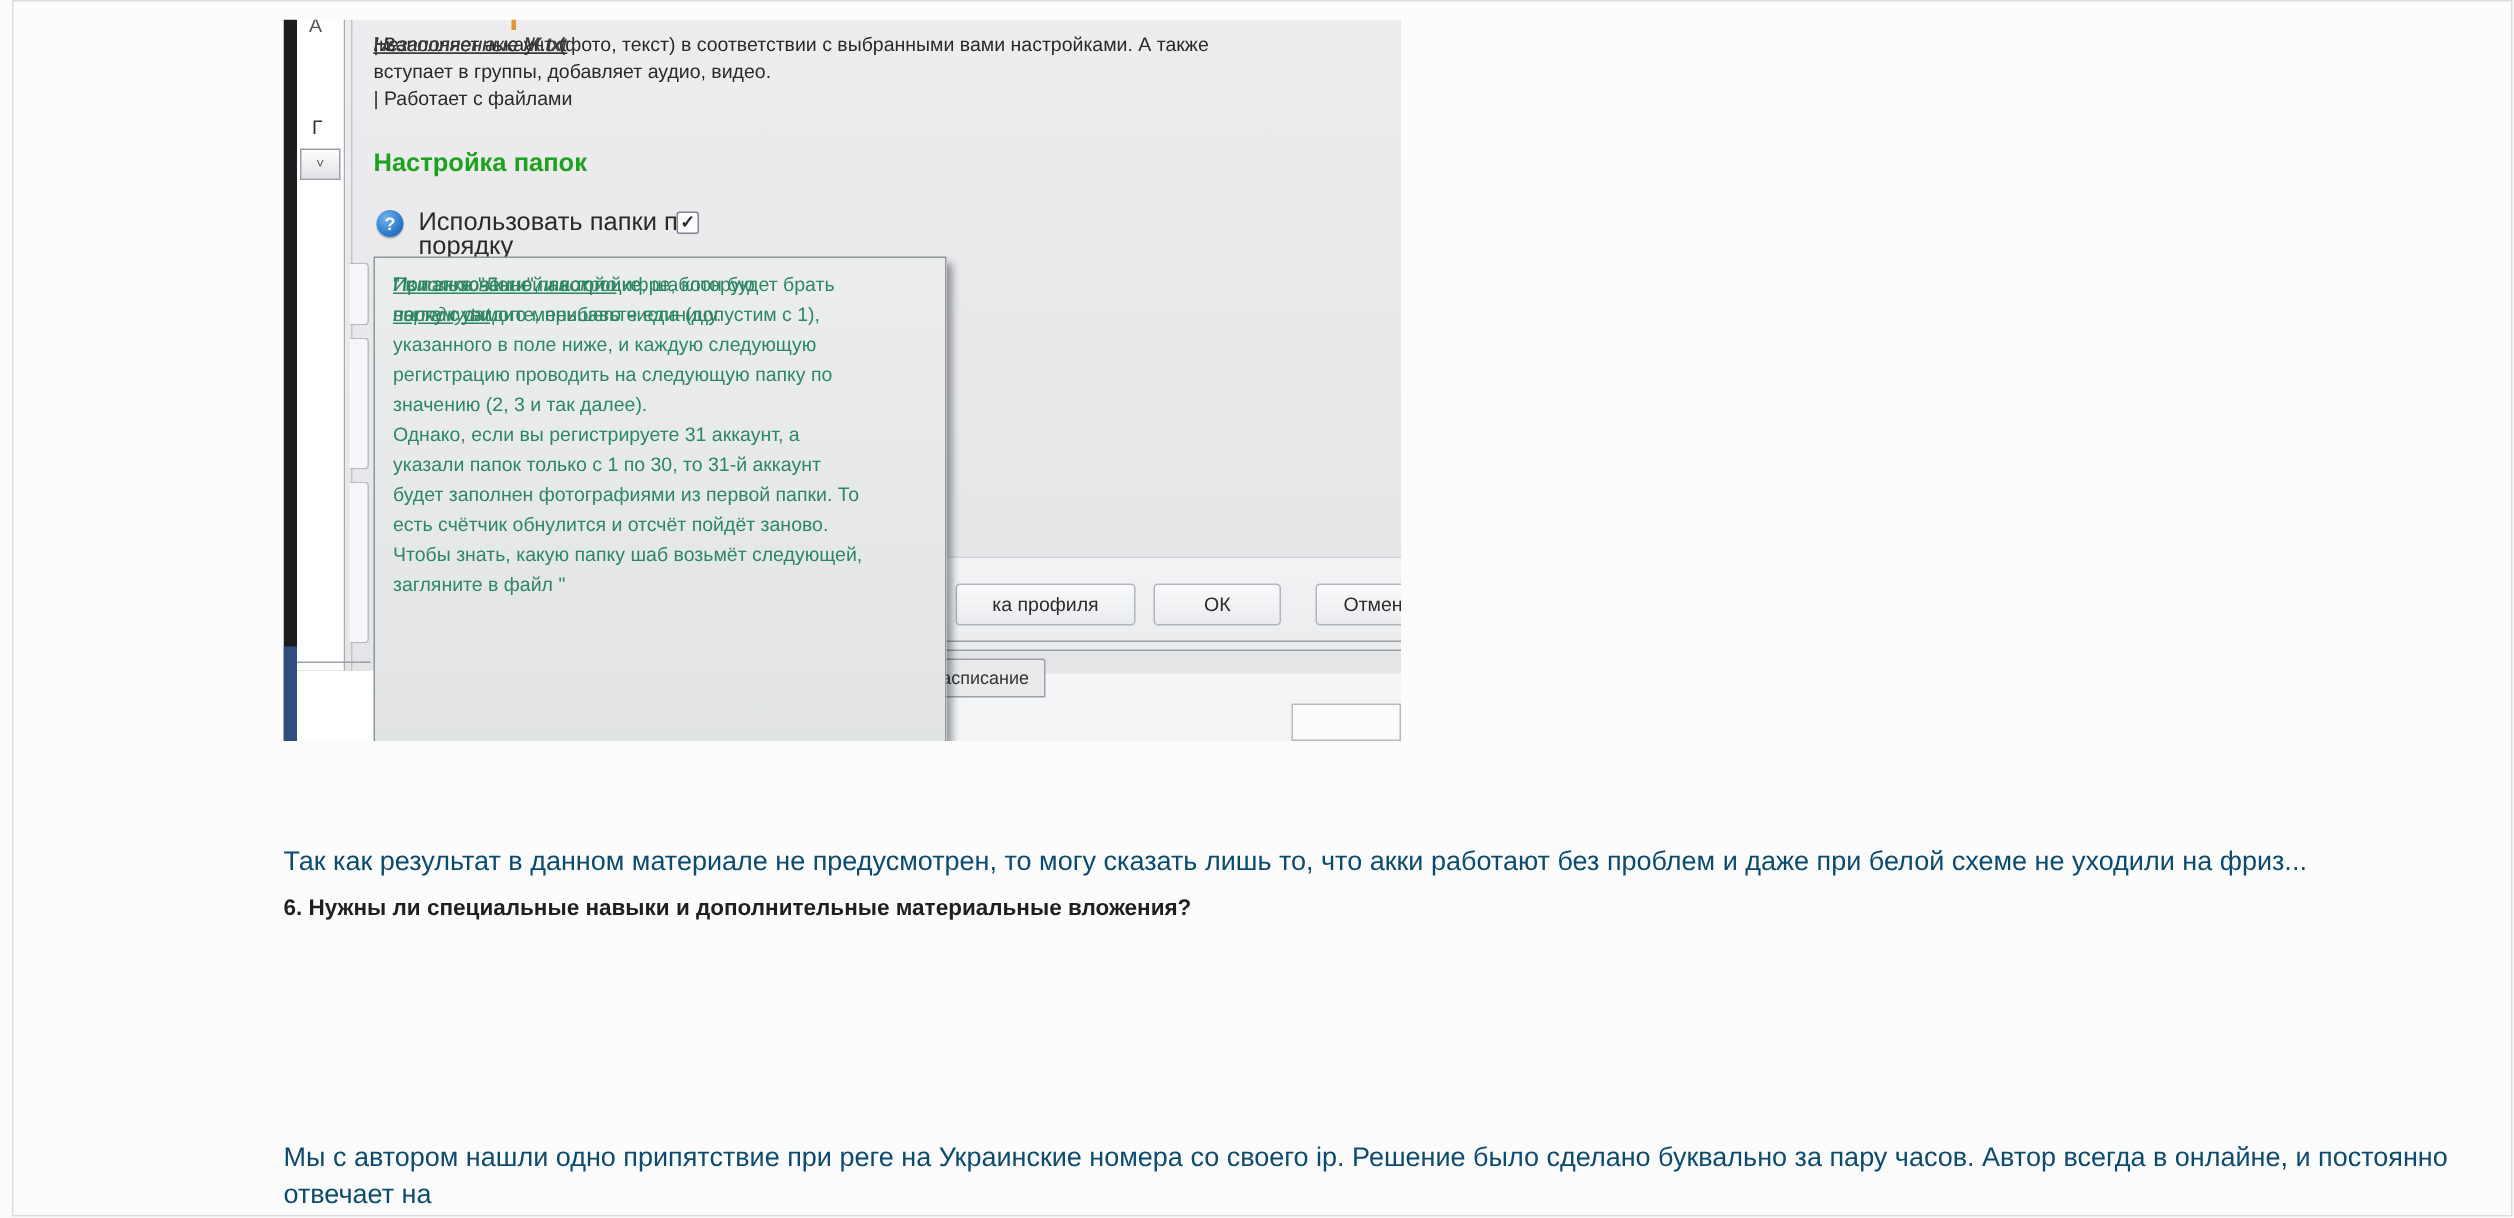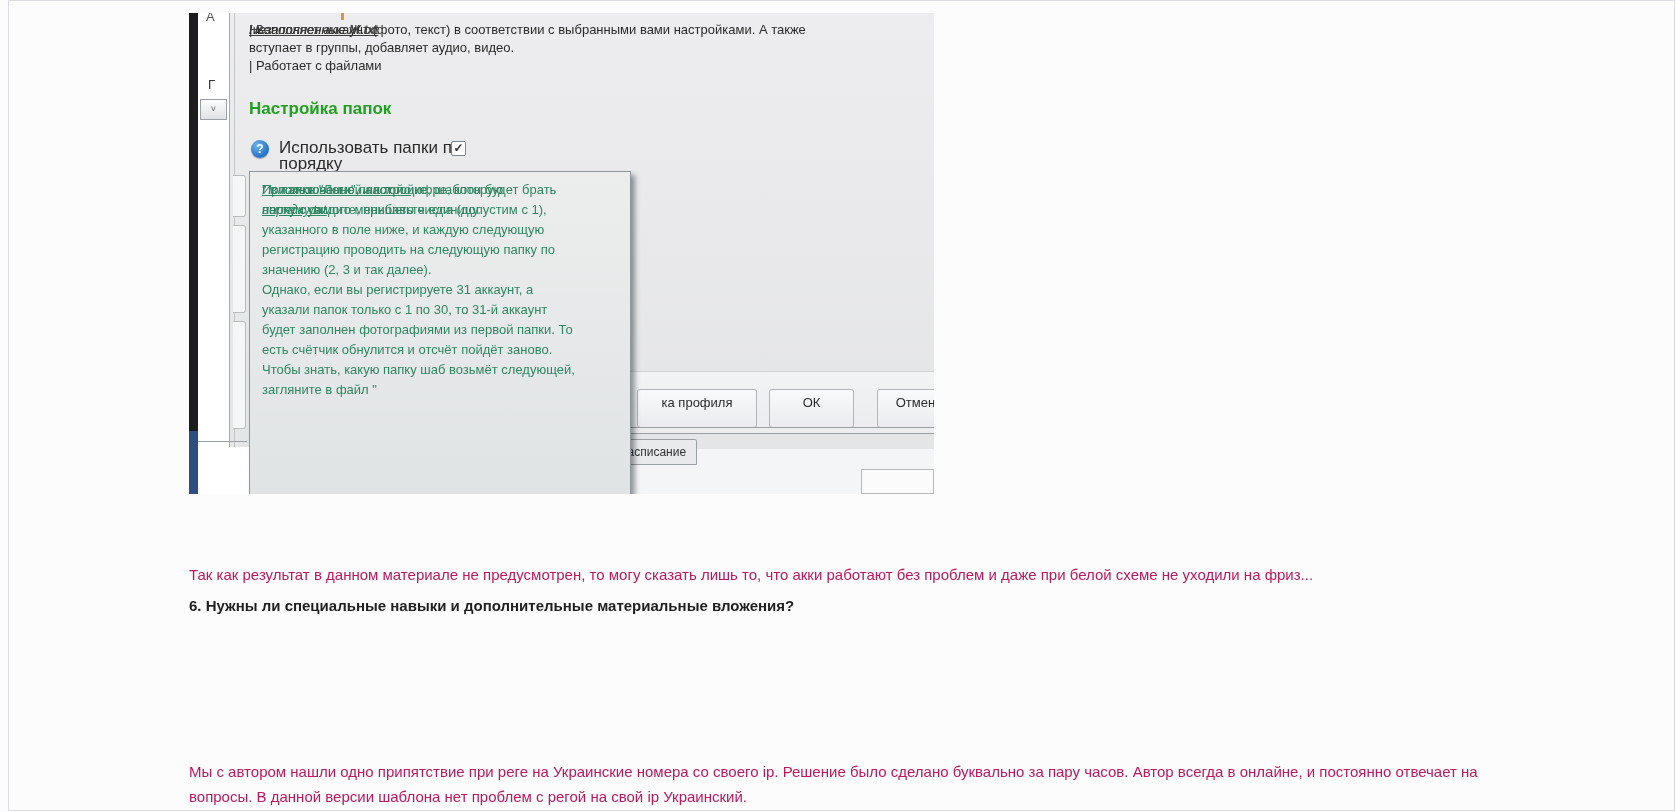--- a/index.html
+++ b/index.html
@@ -36,21 +36,21 @@
               background:radial-gradient(circle at 35% 30%, #6fb3ec, #2a76c8 65%, #1b5aa6);
               color:#fff; font-size:12px; font-weight:bold; text-align:center; line-height:18px;
               box-shadow:0 1px 1px rgba(0,0,0,.3); cursor:pointer; }
   .setting-label { left:90px; top:127px; font-size:17px; line-height:16px; color:#2a2a2a; white-space:pre-wrap; }
   .chk { left:262px; top:128px; width:15px; height:15px; background:#fdfdfd;
          border:1px solid #7a868f; border-radius:2px; color:#2d2d2d; font-size:12px;
          font-weight:bold; text-align:center; line-height:13px; cursor:pointer; }
 
   .btn-strip { left:442px; top:358px; width:303px; height:62px;
                background:linear-gradient(#f2f3f5,#eaecee); border-top:1px solid #d2d5d8; }
-  .btn { top:376px; height:39px; background:linear-gradient(#f9fafb,#e9ebee);
+  .btn { top:376px; height:28px; background:linear-gradient(#f9fafb,#e9ebee);
          border:1px solid #b0b6bc; border-radius:3px; color:#2b2b2b;
          font-size:13px; text-align:center; line-height:26px; cursor:pointer; }
   .btn-profile { left:448px; width:120px; }
   .btn-ok { left:580px; width:85px; }
   .btn-cancel { left:688px; width:84px; }
   .dbl-line { border-top:1px solid #9ba0a5; border-bottom:1px solid #9ba0a5; height:7px; background:transparent; }
   .dbl-right { left:442px; top:414px; width:303px; }
   .dbl-left { left:9px; top:428px; width:49px; }
   .tab { left:420px; top:426px; width:88px; height:26px; background:#e9eaec;
          border:1px solid #9aa0a5; border-radius:2px 2px 0 0; color:#333;
@@ -64,22 +64,22 @@
   .tip { left:60px; top:158px; width:382px; height:360px;
          background:linear-gradient(#eceeee,#dfe2e3); border:1px solid #8f979c;
          box-shadow:4px 4px 5px rgba(0,0,0,.38);
          padding:8px 6px 0 12px; font-size:13px; line-height:20px;
          color:#2f8663; white-space:pre-wrap; }
   .tip a { color:#2f8663; }
 
   
   .post-head { position:absolute; left:180px; width:1480px; font-size:15px;
                font-weight:bold; color:#1f1f1f; }
-  .post-para { position:absolute; left:180px; width:1482px; font-size:15px;
-               line-height:25px; color:#be185d; white-space:pre-wrap; }
+  .post-para { position:absolute; left:180px; width:1482px; font-size:18px;
+               line-height:25px; color:#0c4a6e; white-space:pre-wrap; }
   .h5q { top:518px; } .p5a { top:561px; }
   .h6q { top:596px; } .p6a { top:647px; }
   .h7q { top:716px; } .p7a { top:758px; }
 </style>
 </head>
 <body>
 
 <div class="stage">
   <div class="panel">
 

